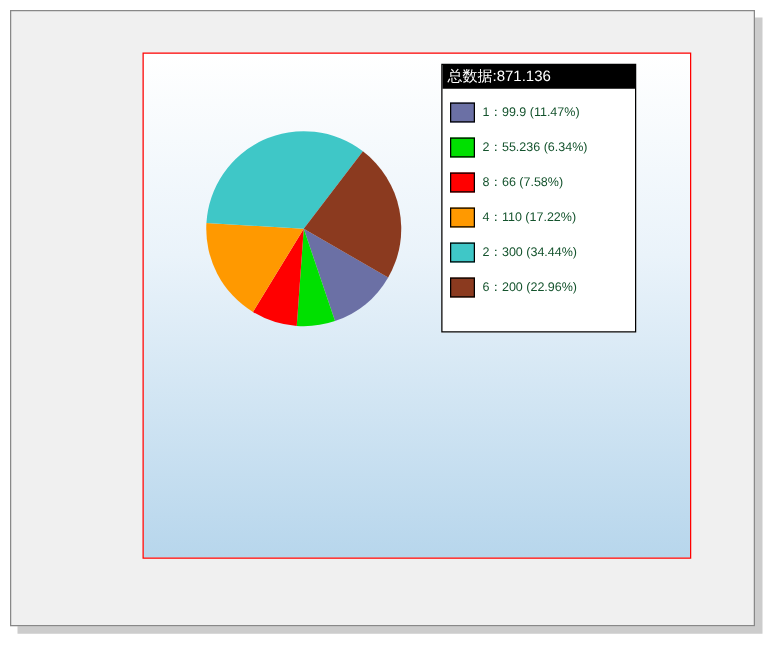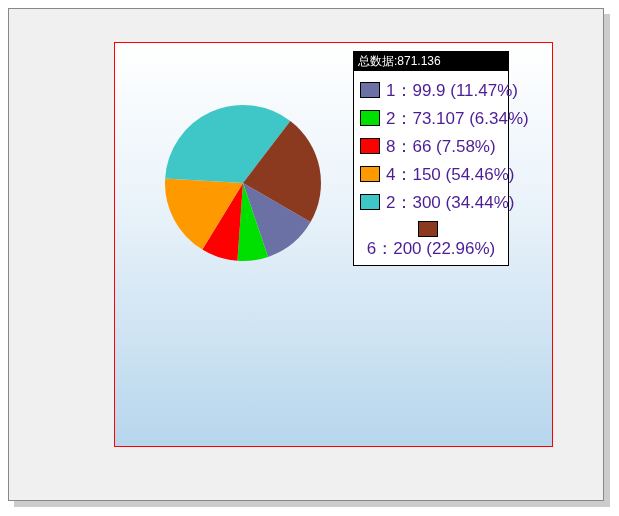--- a/index.html
+++ b/index.html
@@ -66,32 +66,32 @@
   }
   .legend-body {
     padding: 6px 6px 8px 6px;
   }
   .legend-row {
     display: flex;
     align-items: center;
     margin: 4px 0 10px 0;
     height: 18px;
   }
-  .legend-row:last-child { margin-bottom: 18px; flex-direction: column; }
+  .legend-row:last-child { margin-bottom: 18px; }
   .swatch {
     width: 20px;
     height: 16px;
     border: 1px solid #000;
     box-sizing: border-box;
     margin-right: 6px;
     flex: 0 0 auto;
   }
   .legend-text {
-    font-size: 17px;
-    color: #4c1d95;
+    font-size: 10px;
+    color: #14532d;
     white-space: nowrap;
   }
 </style>
 </head>
 <body>
 
 <div class="outer-shadow"></div>
 <div class="outer-panel">
   <div class="chart-frame">
 
@@ -108,29 +108,29 @@
 
     <div class="legend">
       <div class="legend-title">总数据:871.136</div>
       <div class="legend-body">
         <div class="legend-row">
           <div class="swatch" style="background: rgb(107, 112, 165);"></div>
           <div class="legend-text">1：99.9 (11.47%)</div>
         </div>
         <div class="legend-row">
           <div class="swatch" style="background: rgb(0, 224, 0);"></div>
-          <div class="legend-text">2：73.107 (6.34%)</div>
+          <div class="legend-text">2：55.236 (6.34%)</div>
         </div>
         <div class="legend-row">
           <div class="swatch" style="background: rgb(255, 0, 0);"></div>
           <div class="legend-text">8：66 (7.58%)</div>
         </div>
         <div class="legend-row">
           <div class="swatch" style="background: rgb(255, 153, 0);"></div>
-          <div class="legend-text">4：150 (54.46%)</div>
+          <div class="legend-text">4：110 (17.22%)</div>
         </div>
         <div class="legend-row">
           <div class="swatch" style="background: rgb(63, 199, 199);"></div>
           <div class="legend-text">2：300 (34.44%)</div>
         </div>
         <div class="legend-row">
           <div class="swatch" style="background: rgb(139, 58, 31);"></div>
           <div class="legend-text">6：200 (22.96%)</div>
         </div>
       </div>

